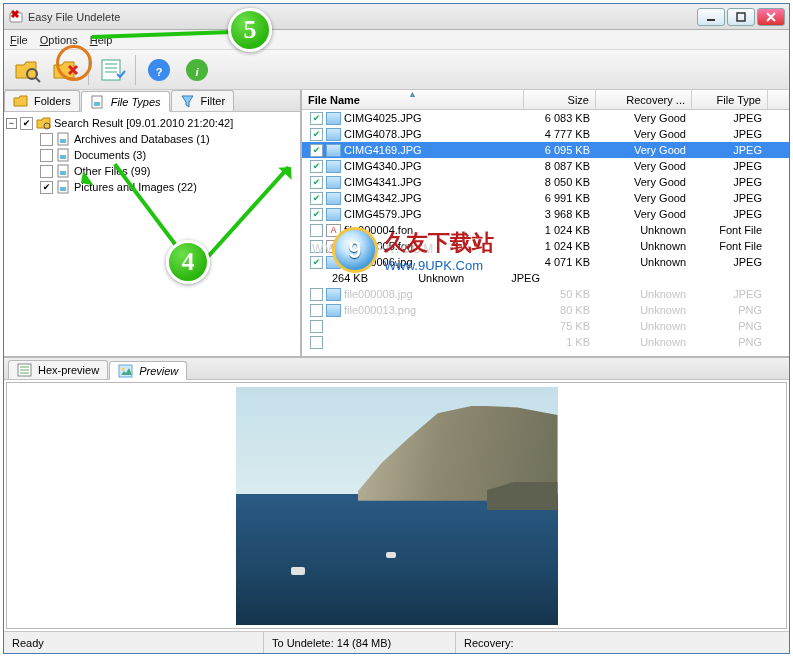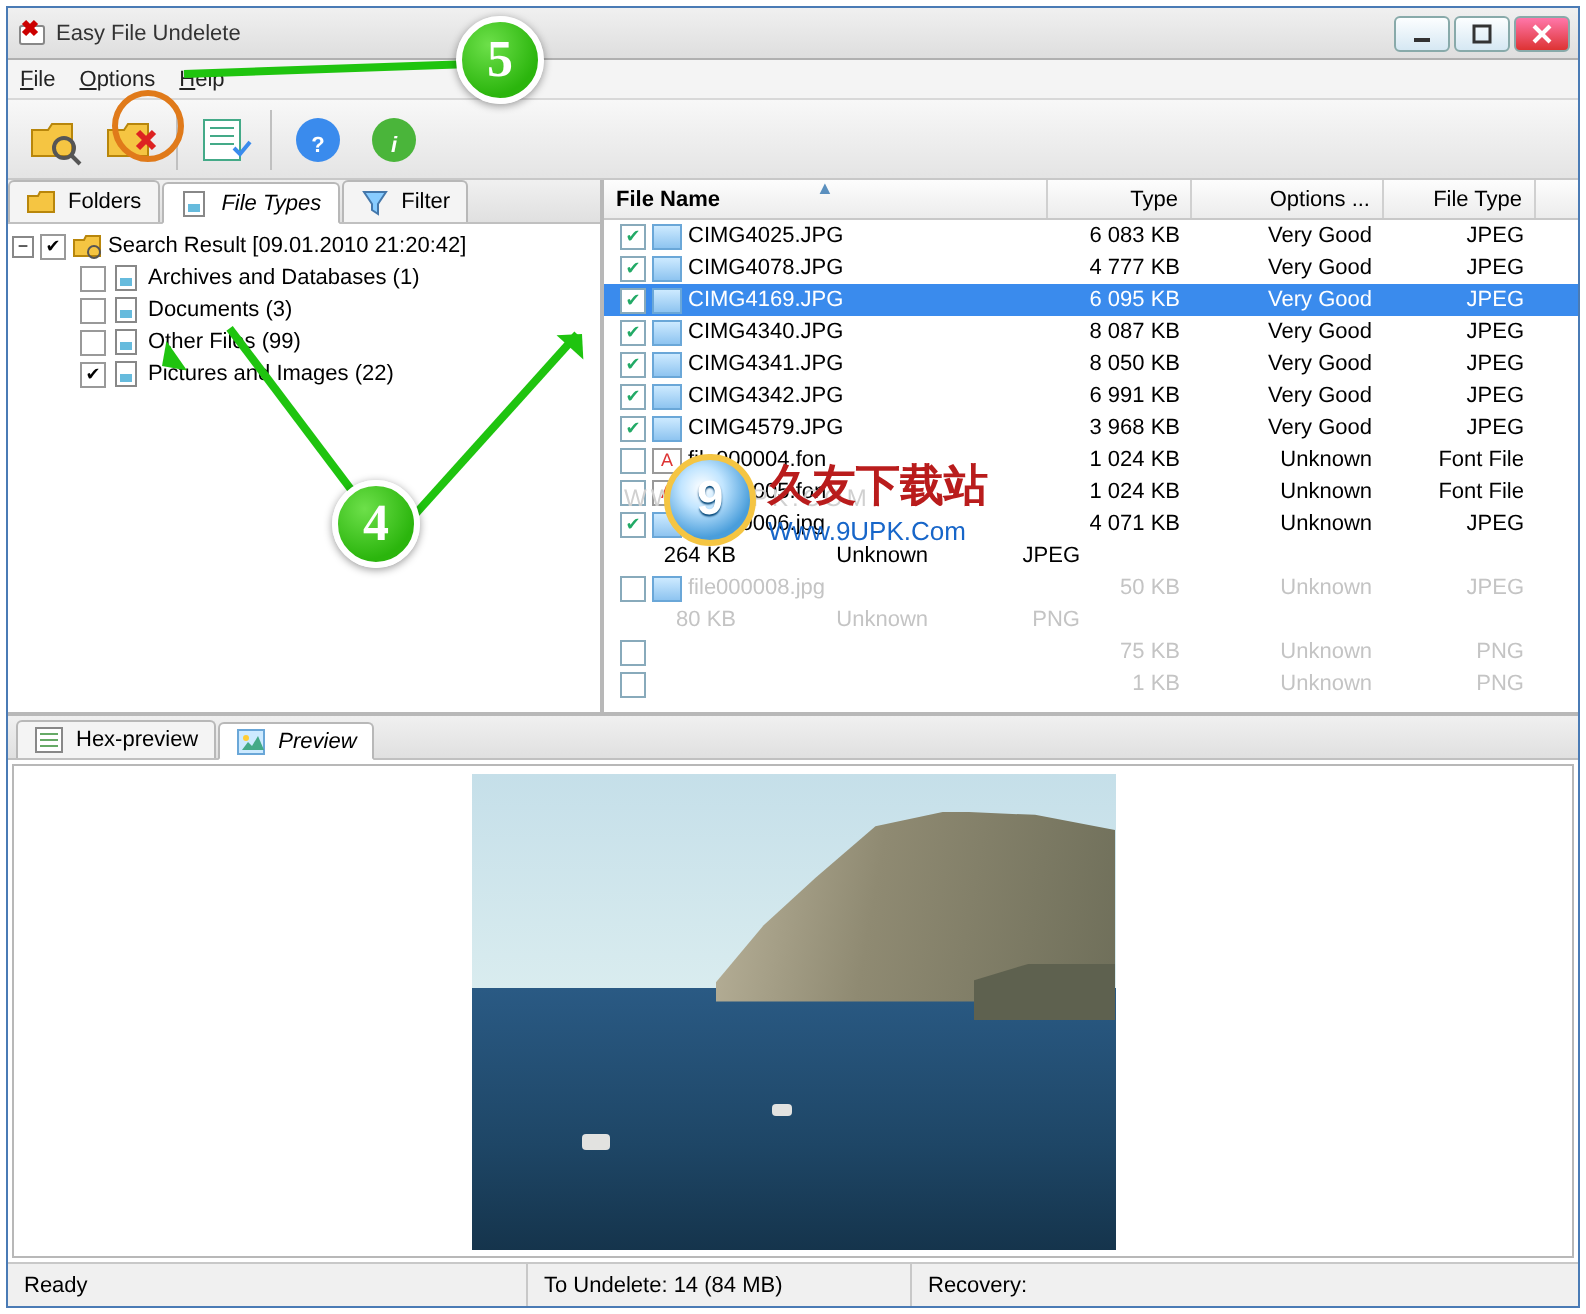--- a/index.html
+++ b/index.html
@@ -228,24 +228,24 @@
           </div>
       </div>
 
       <div class="right">
         <div class="listhdr">
           <div class="colh first" style="width:222px">
             <span>File Name</span>
               <span class="sort-arrow">▲</span>
           </div>
           <div class="colh" style="width:72px">
-              <span>Type</span>
+              <span>Size</span>
             </div>
           <div class="colh" style="width:96px">
-              <span>Options ...</span>
+              <span>Recovery ...</span>
             </div>
           <div class="colh" style="width:76px">
               <span>File Type</span>
             </div>
         </div>
         <div class="list" id="filelist">
             <div class="row">
               <div class="cell first" style="width:222px">
                 <span class="chk on"></span>
                 <span class="fico"></span>
@@ -354,20 +354,25 @@
               <div class="cell first" style="width:222px">
                 <span class="chk "></span>
                 <span class="fico"></span>
                 <span>file000008.jpg</span>
               </div>
               <div class="cell" style="width:72px">50 KB</div>
               <div class="cell" style="width:96px">Unknown</div>
               <div class="cell" style="width:76px">JPEG</div>
             </div>
             <div class="row dim">
+              <div class="cell first" style="width:222px">
+                <span class="chk "></span>
+                <span class="fico"></span>
+                <span>file000013.png</span>
+              </div>
               <div class="cell" style="width:72px">80 KB</div>
               <div class="cell" style="width:96px">Unknown</div>
               <div class="cell" style="width:76px">PNG</div>
             </div>
             <div class="row dim">
               <div class="cell first" style="width:222px">
                 <span class="chk "></span>
                 <span style="width:18px;display:inline-block"></span>
                 <span></span>
               </div>

